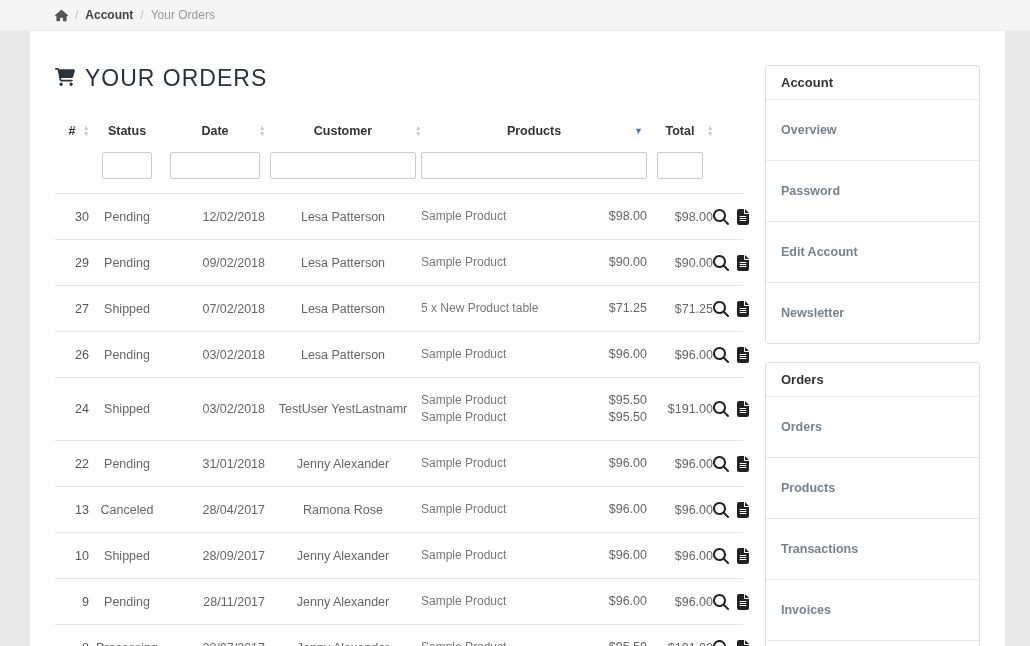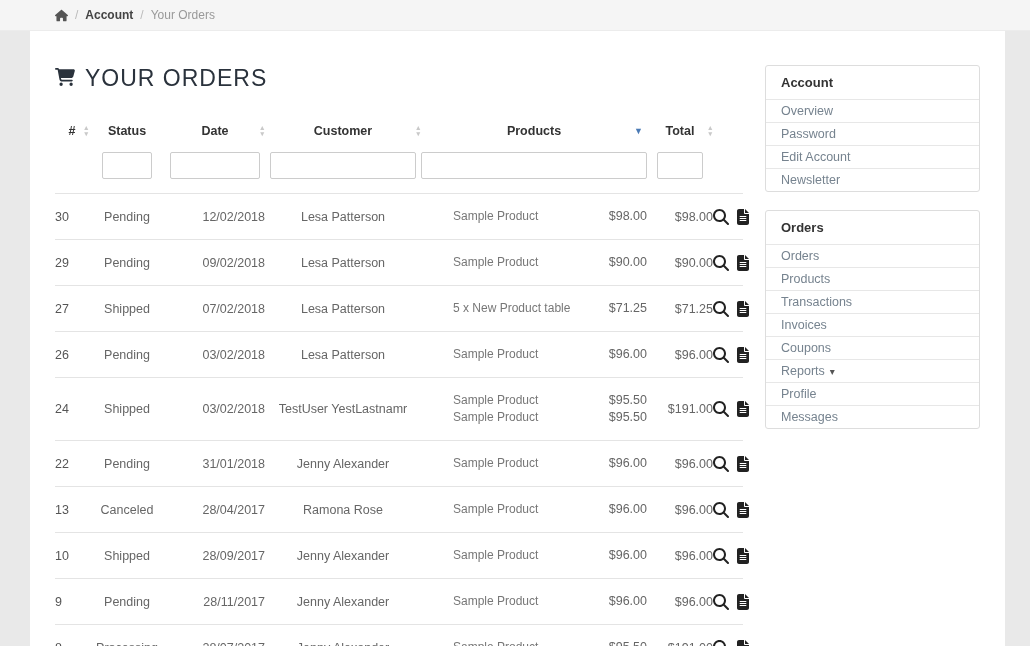--- a/index.html
+++ b/index.html
@@ -65,40 +65,40 @@
   }
   .f-status  { grid-column:2; width:50px;  justify-self:center; }
   .f-date    { grid-column:3; width:90px;  justify-self:center; }
   .f-customer{ grid-column:4; width:146px; justify-self:center; }
   .f-products{ grid-column:5 / span 2; width:100%; }
   .f-total   { grid-column:7; width:46px; justify-self:center; }
 
   
   .row { border-bottom:1px solid #e4e4e4; padding:14px 0; }
   .c { font-size:12.5px; color:#666; }
-  .c-id      { grid-column:1; text-align:left; color:#555; }
+  .c-id      { grid-column:1; text-align:right; color:#555; }
   .c-status  { grid-column:2; text-align:center; }
   .c-date    { grid-column:3; text-align:right; }
   .c-cust    { grid-column:4; text-align:center; }
-  .c-prod    { grid-column:5; text-align:left; color:#777; font-size:12px; line-height:17px;margin-left:32px; }
+  .c-prod    { grid-column:5; text-align:left; color:#777; font-size:12px; line-height:17px; }
   .c-price   { grid-column:6; text-align:right; line-height:17px; }
   .c-total   { grid-column:7; text-align:right; }
   .c-actions { grid-column:8; display:flex; gap:7px; justify-content:flex-end; align-items:center; padding-right:2px; }
   .act-icon { display:flex; align-items:center; cursor:pointer; }
 
   
   .sidebar { width:215px; flex:none; padding-top:6px; }
   .panel {
     background:#fff; border:1px solid #ddd; border-radius:3px;
     margin-bottom:18px; overflow:hidden;
   }
   .panel-title { padding:9px 15px; font-size:13px; font-weight:bold; color:#333; }
   .side-item {
-    padding:4px 15px; font-size:12.5px; color:#76838f;
-    border-top:1px solid #e7e7e7; cursor:pointer;
+    padding:23px 15px; font-size:12.5px; color:#76838f;
+    border-top:1px solid #e7e7e7; cursor:pointer;font-weight:bold;
   }
   .side-item .caret { margin-left:5px; color:#555; font-size:10px; }
 </style>
 </head>
 <body>
 
 <div class="crumb-bar">
   <span class="crumb-home">
     <svg viewBox="0 0 576 512" width="13" height="13" fill="#555">
         <path d="M575.8 255.5c0 18-15 32.1-32 32.1h-32l.7 160.2c0 2.7-.2 5.4-.5 8.1V472c0 22.1-17.9 40-40 40H456c-1.1 0-2.2 0-3.3-.1c-1.4 .1-2.8 .1-4.2 .1H416 392c-22.1 0-40-17.9-40-40V448 384c0-17.7-14.3-32-32-32H256c-17.7 0-32 14.3-32 32v64 24c0 22.1-17.9 40-40 40H160 128.1c-1.5 0-3-.1-4.5-.2c-1.2 .1-2.4 .2-3.6 .2H104c-22.1 0-40-17.9-40-40V360c0-.9 0-1.9 .1-2.8V287.6H32c-18 0-32-14-32-32.1c0-9 3-17 10-24L266.4 8c7-7 15-8 22-8s15 2 21 7L564.8 231.5c8 7 12 15 11 24z"></path>

